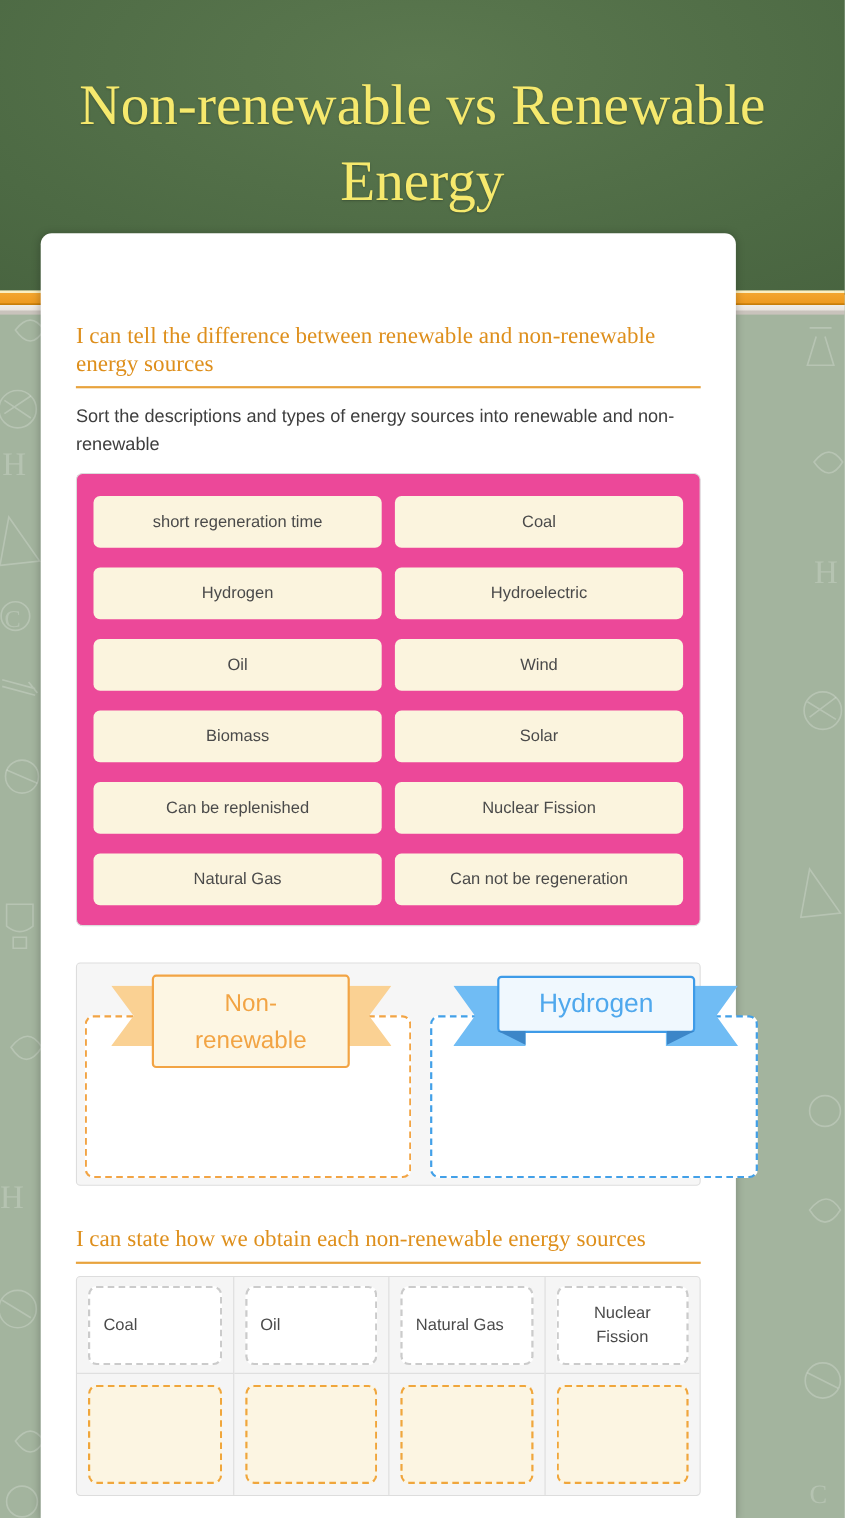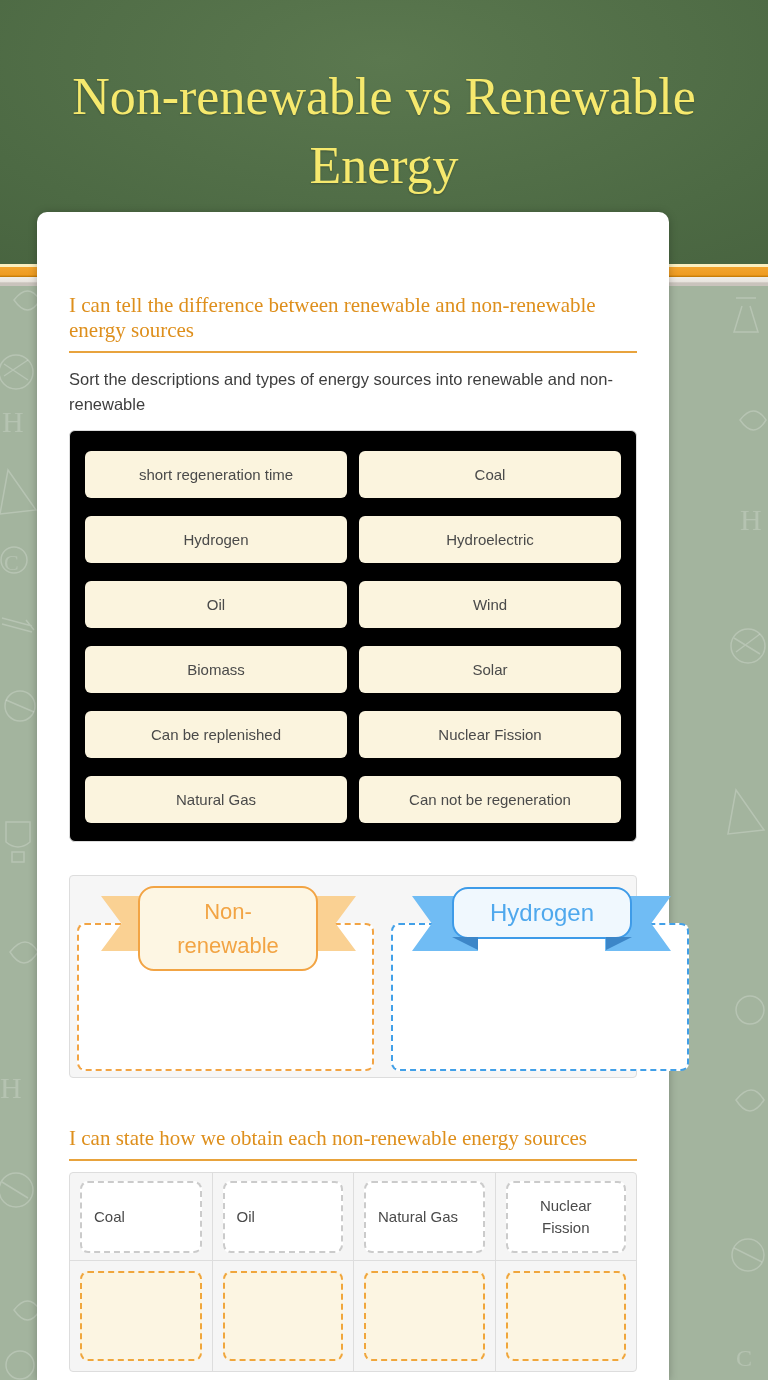--- a/index.html
+++ b/index.html
@@ -51,33 +51,33 @@
 
   .task-heading {
     font-family: "Liberation Serif", serif;
     font-weight: normal;
     font-size: 21px; line-height: 25px;
     color: #DE8F1C;
     padding-bottom: 8px;
     border-bottom: 2px solid #E8A33D;
   }
   .heading-1 { margin-top: 81px; }
-  .heading-2 { margin-top: 48px; }
+  .heading-2 { margin-top: 36px; }
 
   .instruction {
     margin-top: 14px;
     font-size: 16.5px; line-height: 25px;
     color: #3E3E3E;
   }
 
   
   .word-bank {
     margin-top: 13px;
     border: 1px solid #DCDCDC; border-radius: 6px;
-    background: #000000;
+    background: #ec4899;
     padding: 20px 15px 18px 15px;
     display: grid;
     grid-template-columns: 1fr 1fr;
     gap: 18px 12px;
   }
   .word-tile {
     height: 47px;
     background: #FBF4DE;
     border-radius: 6px;
     display: flex; align-items: center; justify-content: center;
@@ -99,21 +99,21 @@
   }
   .drop-zone.orange { left: 7px;  width: 297px; border: 2px dashed #F2A444; }
   .drop-zone.blue   { left: 321px; width: 298px; border: 2px dashed #42A0E8; }
 
   .ribbon-wing { position: absolute; top: 20px; height: 55px; z-index: 2; }
   .wing-left  { clip-path: polygon(0 0, 100% 0, 100% 100%, 0 100%, 30% 50%); }
   .wing-right { clip-path: polygon(0 0, 100% 0, 70% 50%, 100% 100%, 0 100%); }
 
   .ribbon-box {
     position: absolute; z-index: 3;
-    width: 180px; border-radius: 16px;
+    width: 180px; border-radius: 4px;
     display: flex; align-items: center; justify-content: center;
     text-align: center;
   }
   .ribbon-box.nonren {
     left: 68px; top: 10px; height: 85px;
     background: #FDF6E3; border: 2px solid #F2A444;
     color: #F2A444; font-size: 22px; line-height: 34px;
     padding: 0 18px;
   }
   .ribbon-box.renew {

